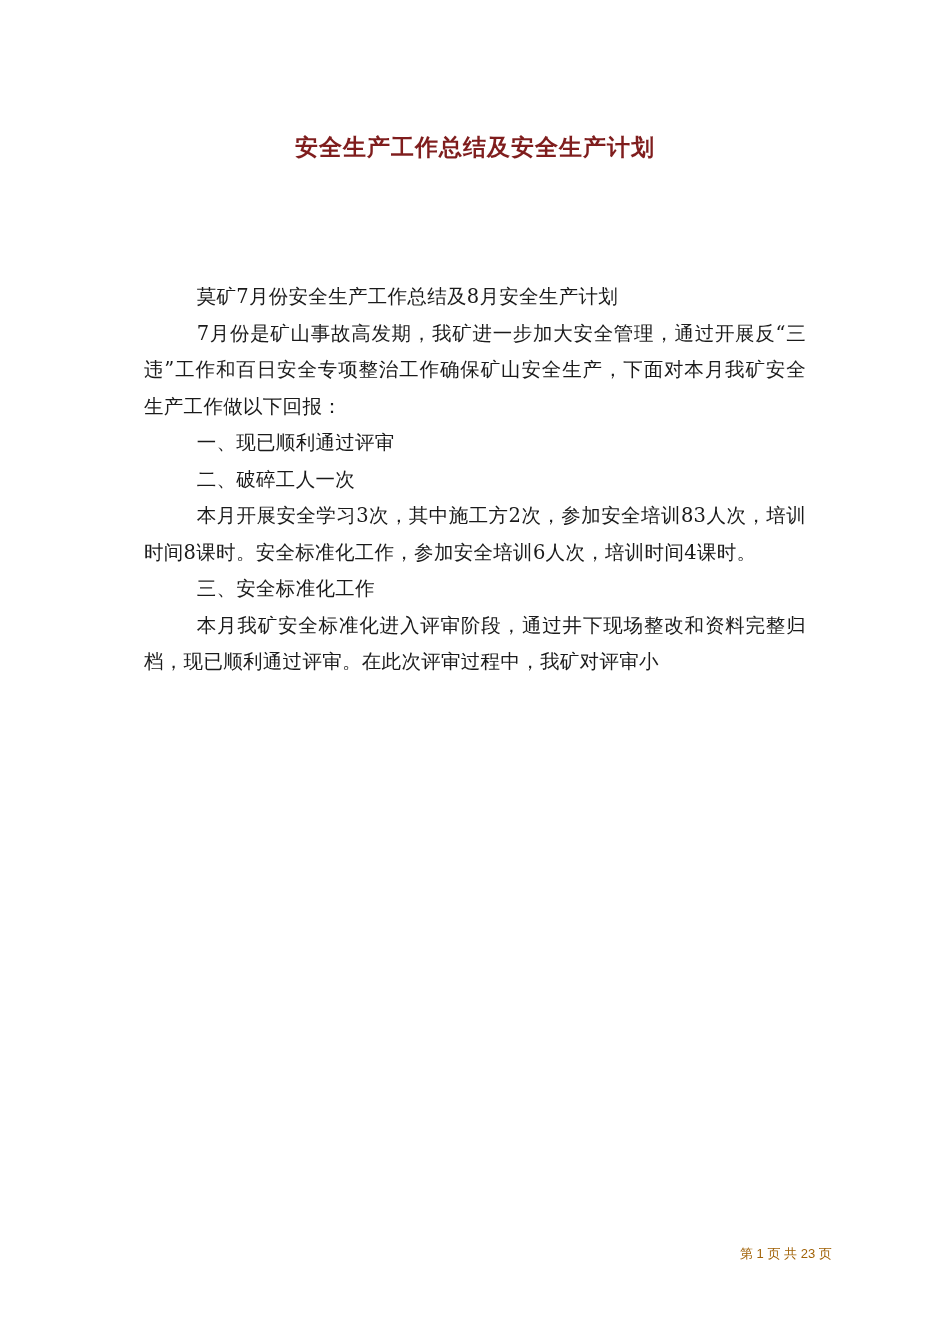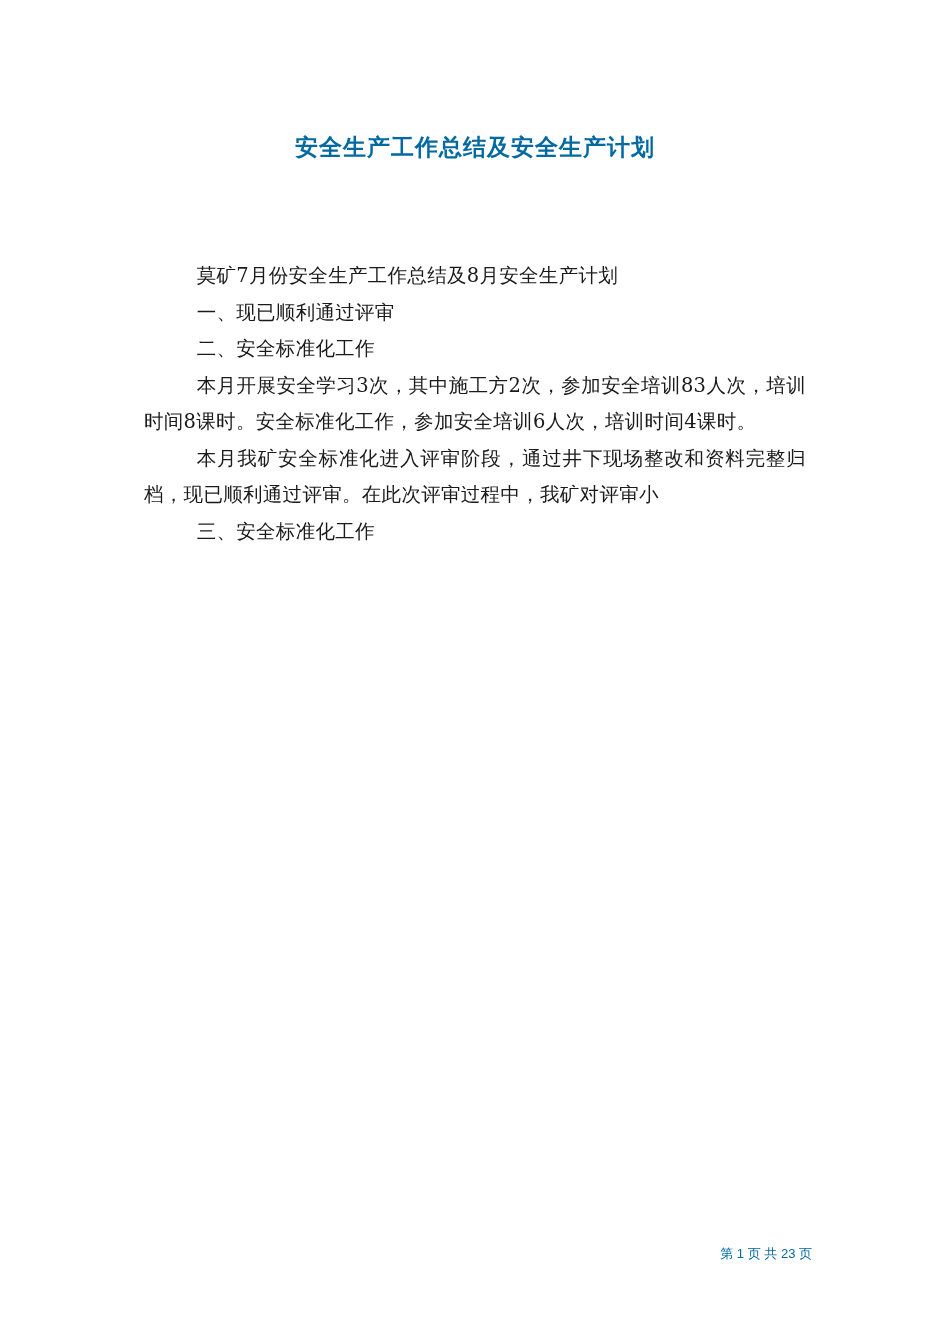--- a/index.html
+++ b/index.html
@@ -1,34 +1,35 @@
 <!DOCTYPE html>
 <html><head>
 <meta charset="utf-8">
 <style>
   html, body { margin: 0; padding: 0; background: #ffffff; }
   body { width: 950px; height: 1344px; position: relative; overflow: hidden;
          font-family: "DejaVu Serif", "Liberation Serif", serif; color: #1a1a1a; }
   .title { position: absolute; top: 132px; left: 0; width: 950px; text-align: center;
-           color: #0369a1; font-size: 23px; font-weight: bold; letter-spacing: 1px;
+           color: #7f1d1d; font-size: 23px; font-weight: bold; letter-spacing: 1px;
            font-family: "DejaVu Sans", "Liberation Sans", sans-serif; }
-  .body { position: absolute; top: 258px; left: 144px; width: 662px; }
+  .body { position: absolute; top: 279px; left: 144px; width: 662px; }
   .p { font-size: 19.5px; line-height: 36.5px; margin: 0; text-align: justify;
        text-align-last: left; letter-spacing: 0.3px; }
   .indent { text-indent: 2.7em; }
-  .footer { position: absolute; top: 1245px; left: 700px; width: 112px; text-align: right;
-            font-size: 13px; color: #0369a1; font-family: "Liberation Sans", sans-serif; }
+  .footer { position: absolute; top: 1245px; left: 740px; width: 112px; text-align: left;
+            font-size: 13px; color: #a16207; font-family: "Liberation Sans", sans-serif; }
 </style>
 </head>
 <body>
 
 <div class="title">安全生产工作总结及安全生产计划</div>
 
 <div class="body">
   <p class="p indent">莫矿7月份安全生产工作总结及8月安全生产计划</p>
+  <p class="p indent">7月份是矿山事故高发期，我矿进一步加大安全管理，通过开展反“三违”工作和百日安全专项整治工作确保矿山安全生产，下面对本月我矿安全生产工作做以下回报：</p>
   <p class="p indent">一、现已顺利通过评审</p>
-  <p class="p indent">二、安全标准化工作</p>
+  <p class="p indent">二、破碎工人一次</p>
   <p class="p indent">本月开展安全学习3次，其中施工方2次，参加安全培训83人次，培训时间8课时。安全标准化工作，参加安全培训6人次，培训时间4课时。</p>
+  <p class="p indent">三、安全标准化工作</p>
   <p class="p indent">本月我矿安全标准化进入评审阶段，通过井下现场整改和资料完整归档，现已顺利通过评审。在此次评审过程中，我矿对评审小</p>
-  <p class="p indent">三、安全标准化工作</p>
 </div>
 
 <div class="footer">第 1 页 共 23 页</div>
 
 </body></html>

